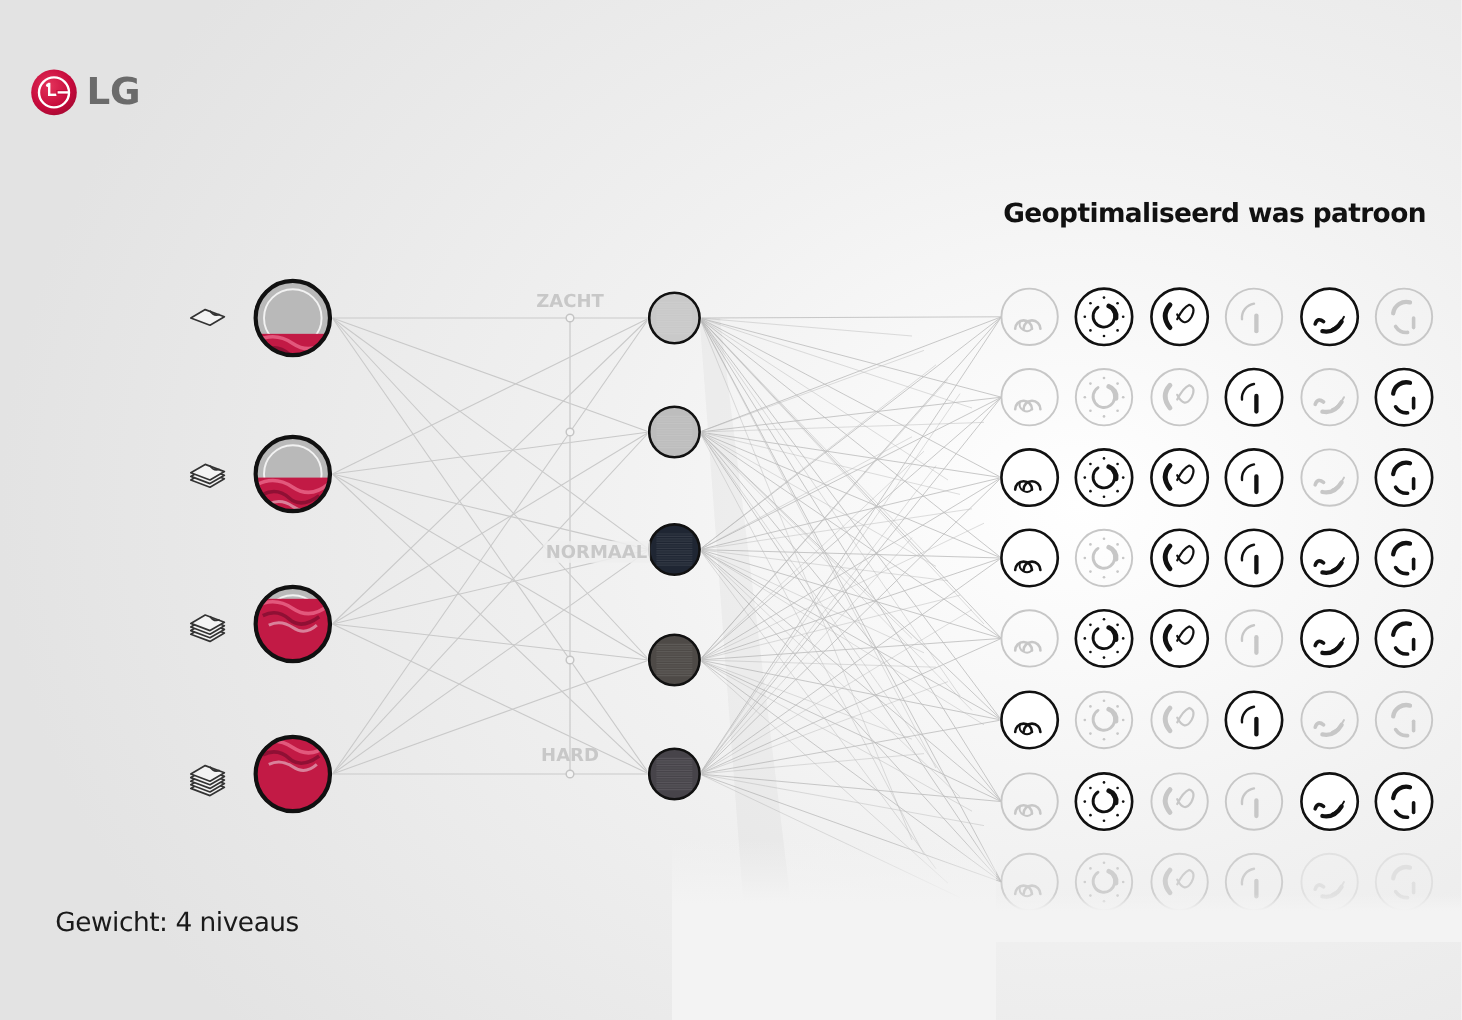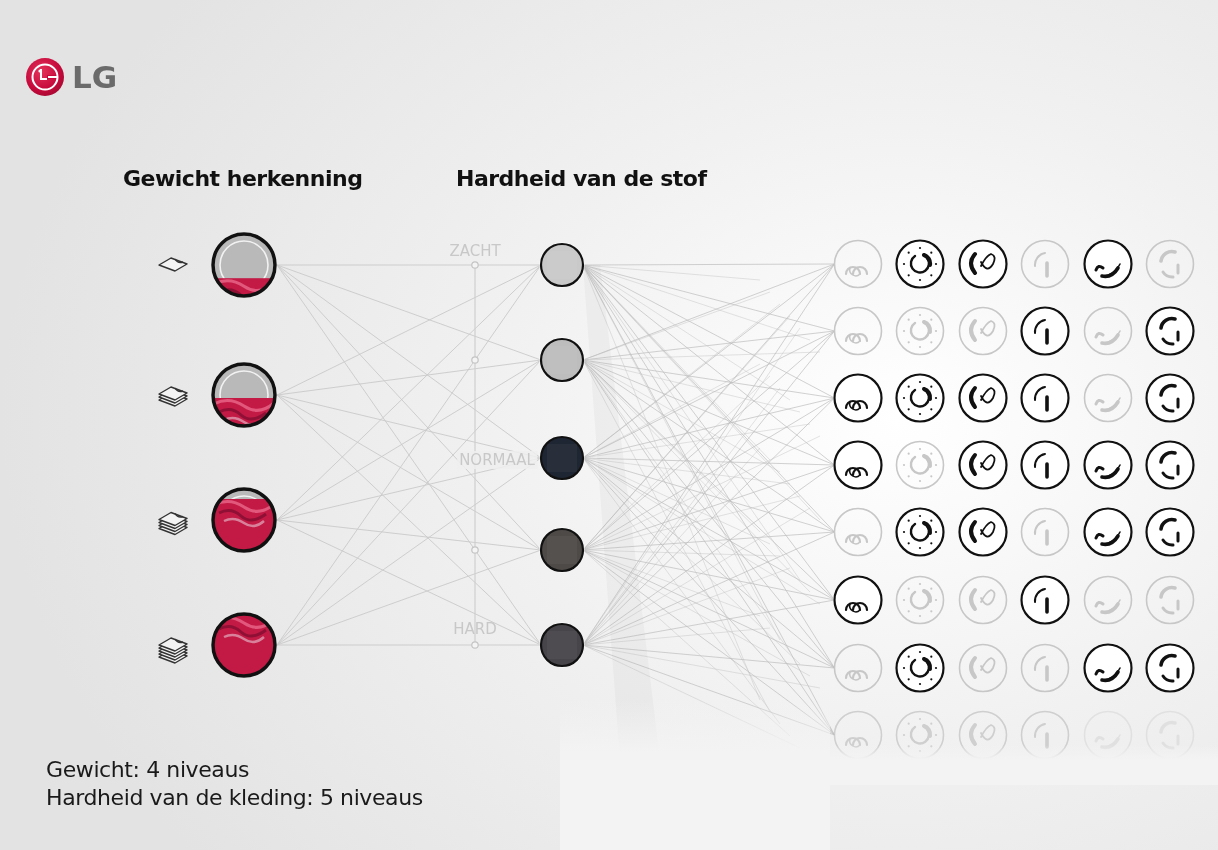--- a/index.html
+++ b/index.html
@@ -15,21 +15,21 @@
     width: 38px; height: 38px; border-radius: 50%;
     background: radial-gradient(circle at 40% 35%, #e4335a 0%, #c5093b 55%, #8d0a2b 100%);
     position: relative;
   }
   .logo-text { font-family: "DejaVu Sans", sans-serif; font-weight: bold; font-size: 31px; color: #6b6b6b; letter-spacing: 0px; }
   .heading {
     position: absolute; top: 166px; font-family: "DejaVu Sans", sans-serif; font-weight: bold;
     font-size: 22px; color: #111; letter-spacing: -0.5px; white-space: nowrap;
   }
   .scale-label {
-    position: absolute; font-family: "DejaVu Sans", sans-serif; font-weight: normal; font-size: 15px;
+    position: absolute; font-family: "DejaVu Sans", sans-serif; font-weight: bold; font-size: 15px;
     color: #c8c8c8; transform: translateX(-50%); white-space: nowrap; text-align: right;
   }
   .footer {
     position: absolute; left: 46px; top: 756px; font-family: "DejaVu Sans", sans-serif;
     font-size: 22px; color: #1a1a1a; line-height: 28px; letter-spacing: -0.4px;
   }
 </style>
 </head>
 <body>
 
@@ -723,26 +723,24 @@
         <rect x="14" y="11" width="2" height="11" fill="#fff"></rect>
         <rect x="14" y="20" width="7" height="2" fill="#fff"></rect>
         <circle cx="14" cy="13" r="1.6" fill="#fff"></circle>
         <path d="M21 19 h9" stroke="#c5093b" stroke-width="4"></path>
         <rect x="22" y="18" width="9" height="2" fill="#fff"></rect>
       </svg>
     </div>
     <span class="logo-text">LG</span>
   </div>
 
-  <div class="heading" style="left:123px">Gewicht herkenning</div>
-  <div class="heading" style="left:456px">Hardheid van de stof</div>
+  <div class="heading" style="left:836px">Geoptimaliseerd was patroon</div>
 
   <div class="scale-label" style="left:475px; top:242px">ZACHT</div>
   <div class="scale-label" style="left:497px; top:451px; background:rgba(238,238,238,0.85); padding:0 2px">NORMAAL</div>
   <div class="scale-label" style="left:475px; top:620px">HARD</div>
 
   <div class="footer">
     <div>Gewicht: 4 niveaus</div>
-    <div>Hardheid van de kleding: 5 niveaus</div>
   </div>
 
   <div id="hits"></div>
 </div>
 
 </body></html>

